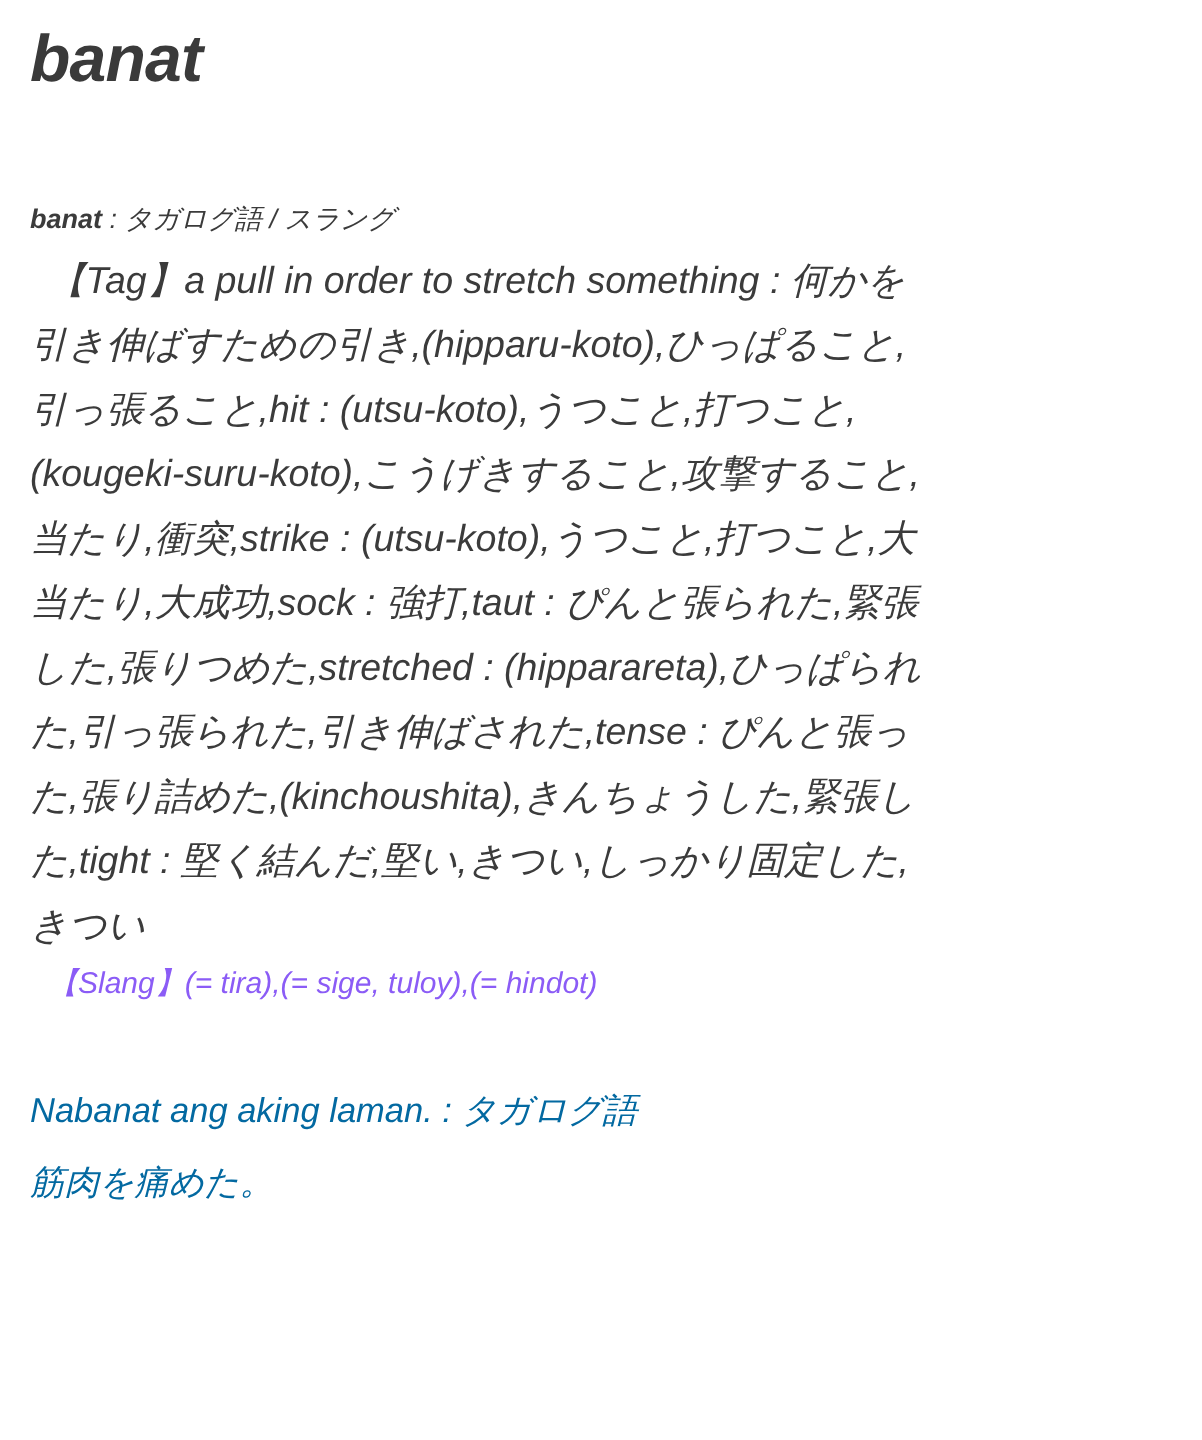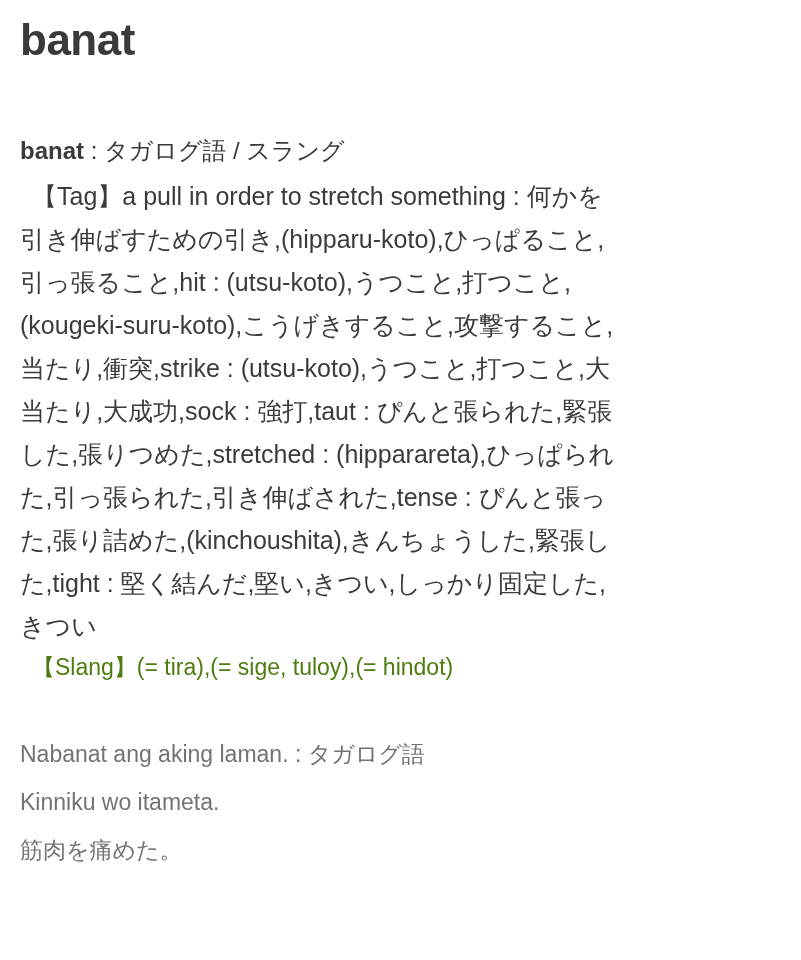--- a/index.html
+++ b/index.html
@@ -11,61 +11,62 @@
     width: 801px;
     height: 960px;
     font-family: "Liberation Sans", sans-serif;
     color: #3b3b3b;
     overflow: hidden;
   }
   .page {
     padding: 14px 20px 0 20px;
     box-sizing: border-box;
     width: 644px;
+    font-style: italic;
   }
   .headword {
     font-size: 44px;
     font-weight: bold;
     color: #3a3a3a;
     line-height: 1.2;
     margin: 0 0 0 0;
     letter-spacing: -0.5px;
   }
   .entry-block {
     margin-top: 66px;
   }
   .entry-head {
-    font-size: 24px;
+    font-size: 18px;
     line-height: 1.5;
     color: #3b3b3b;
     margin-bottom: 6px;
     margin-top: 41px;
   }
   .entry-head .term {
     font-weight: bold;
   }
   .sense {
     font-size: 25px;
     line-height: 1.72;
     color: #3b3b3b;
     text-indent: 12px;
   }
   .slang-line {
-    font-size: 23px;
+    font-size: 20px;
     line-height: 1.72;
-    color: #4d7c0f;
+    color: #8b5cf6;
     text-indent: 12px;
   }
   .examples {
     margin-top: 44px;
   }
   .example-line {
     font-size: 23px;
     line-height: 2.08;
-    color: #737373;
+    color: #0369a1;
   }
 </style>
 </head>
 <body>
 
 <div class="page">
 
   <h1 class="headword">banat</h1>
 
   <div class="entry-block">
@@ -75,17 +76,16 @@
     </div>
 
     <div class="sense">【Tag】a pull in order to stretch something : 何かを引き伸ばすための引き,(hipparu-koto),ひっぱること,引っ張ること,hit : (utsu-koto),うつこと,打つこと,(kougeki-suru-koto),こうげきすること,攻撃すること,当たり,衝突,strike : (utsu-koto),うつこと,打つこと,大当たり,大成功,sock : 強打,taut : ぴんと張られた,緊張した,張りつめた,stretched : (hipparareta),ひっぱられた,引っ張られた,引き伸ばされた,tense : ぴんと張った,張り詰めた,(kinchoushita),きんちょうした,緊張した,tight : 堅く結んだ,堅い,きつい,しっかり固定した,きつい</div>
 
     <div class="slang-line">【Slang】(= tira),(= sige, tuloy),(= hindot)</div>
 
   </div>
 
   <div class="examples">
     <div class="example-line">Nabanat ang aking laman. : タガログ語</div>
-    <div class="example-line">Kinniku wo itameta.</div>
     <div class="example-line">筋肉を痛めた。</div>
   </div>
 
 </div>
 
 </body></html>

